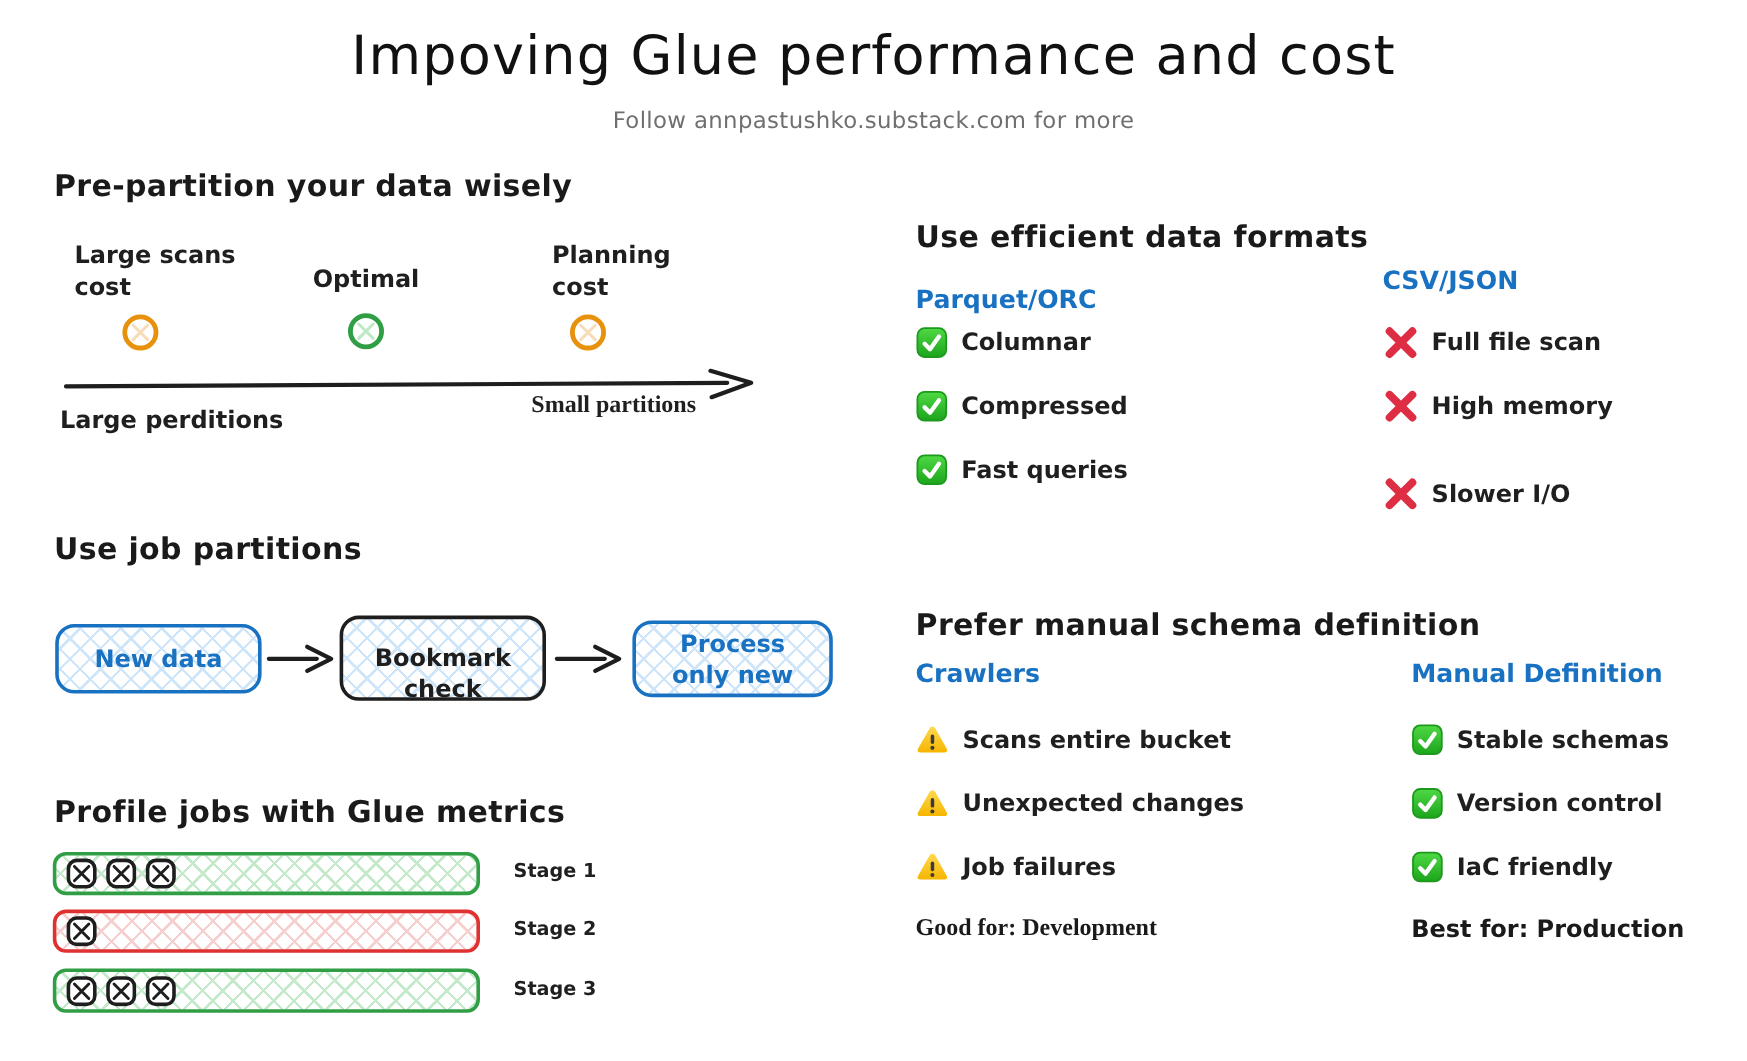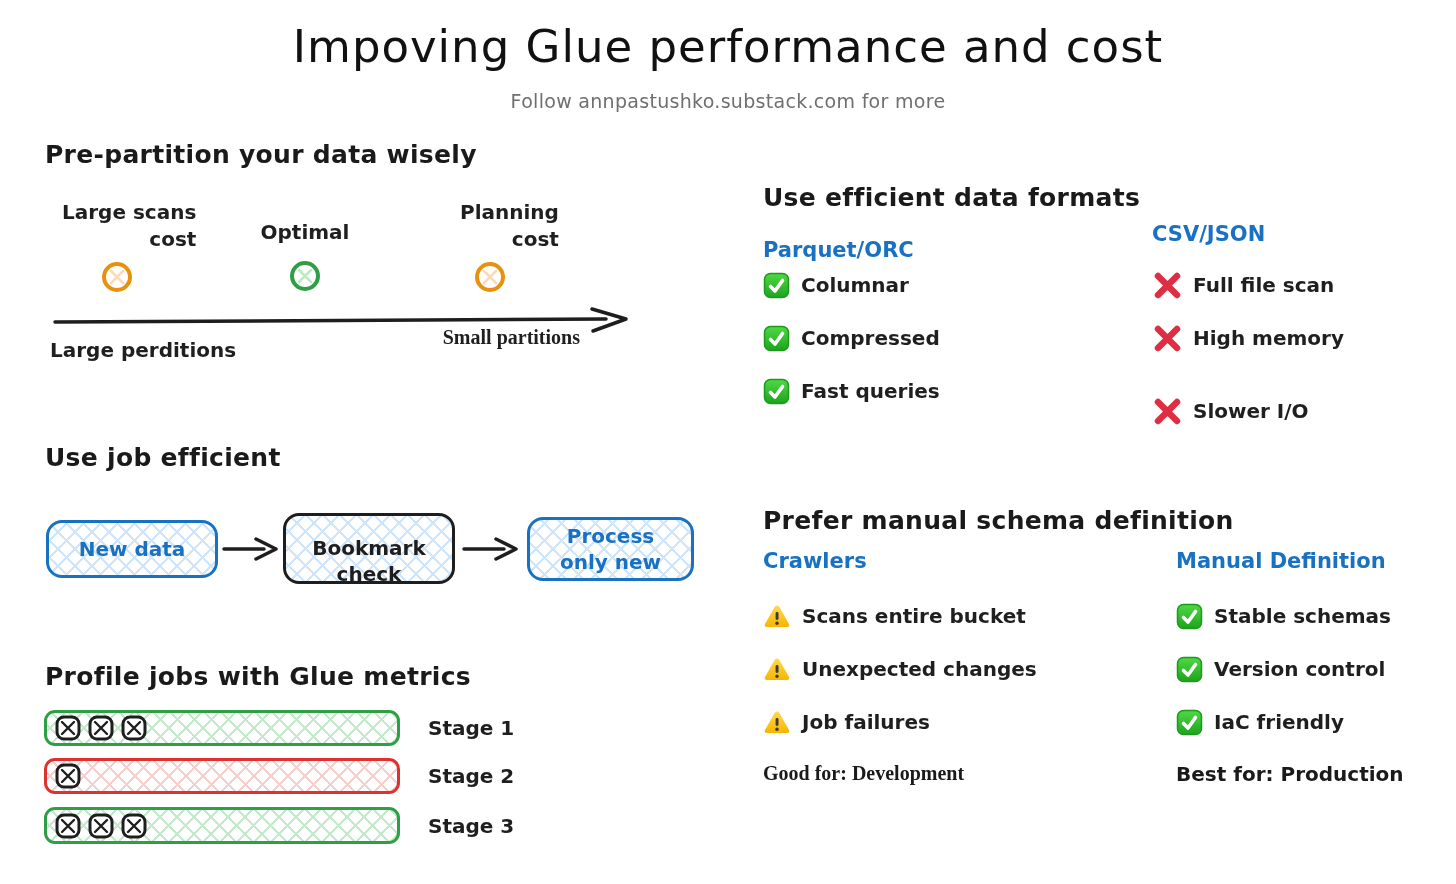--- a/index.html
+++ b/index.html
@@ -4,21 +4,21 @@
 <style>
   * { margin: 0; padding: 0; box-sizing: border-box; }
   html, body { background: #ffffff; }
   body { font-family: "DejaVu Sans", "Liberation Sans", sans-serif; color: #1e1e1e; }
   .canvas {
     position: relative;
     width: 1456px; height: 884px;
     background: #ffffff;
     overflow: hidden;
   }
-  .abs { position: absolute; text-align: right; }
+  .abs { position: absolute; }
 
   
   .page-title {
     left: 0; right: 0; top: 20px;
     text-align: center;
     font-size: 45px; font-weight: 400;
     letter-spacing: 1px;
     color: #111111;
   }
   .page-subtitle {
@@ -79,21 +79,21 @@
       repeating-linear-gradient(45deg,  #c4e9cb 0 2px, transparent 2px 12px),
       repeating-linear-gradient(135deg, #c4e9cb 0 2px, transparent 2px 12px);
   }
   .stage-bar.bad {
     border: 3px solid #e03131;
     background-image:
       repeating-linear-gradient(45deg,  #f6cfcf 0 2px, transparent 2px 12px),
       repeating-linear-gradient(135deg, #f6cfcf 0 2px, transparent 2px 12px);
   }
   .stage-label {
-    font-size: 20px; font-weight: 600; color: #1f1f1f;
+    font-size: 16px; font-weight: 600; color: #1f1f1f;
     white-space: nowrap;
   }
 
   
   .icon-row {
     display: flex; align-items: center; gap: 11px;
     height: 30px;
   }
   .icon-row .row-text {
     font-size: 20px; font-weight: 600; color: #1f1f1f;
@@ -155,21 +155,21 @@
 
   <span class="abs icon-wrap" style="left:50px; top:304px;">
     <svg width="585" height="32" viewBox="0 0 585 32">
       <path d="M5 18 L556 15" stroke="#1e1e1e" stroke-width="3.5" stroke-linecap="round" fill="none"></path>
       <path d="M542 5 L576 15 L543 27" stroke="#1e1e1e" stroke-width="3.5" stroke-linecap="round" stroke-linejoin="round" fill="none"></path>
     </svg>
   </span>
   <div class="abs axis-label" style="left:420px; top:326px; width:160px; text-align:right;font-family:Liberation Serif, serif;">Small partitions</div>
   <div class="abs axis-label" style="left:50px; top:338px;">Large perditions</div>
 
-  <div class="abs section-heading" style="left:45px; top:443px;">Use job efficient</div>
+  <div class="abs section-heading" style="left:45px; top:443px;">Use job partitions</div>
 
   <div class="abs flow-box blue" style="left:46px; top:520px; width:172px; height:58px;">
     <span style="width:140px;">New data</span>
   </div>
   <span class="abs icon-wrap" style="left:222px; top:536px;">
     <svg width="60" height="26" viewBox="0 0 60 26">
       <path d="M2 13 L42 13" stroke="#1e1e1e" stroke-width="3.5" stroke-linecap="round" fill="none"></path>
       <path d="M34 3 L54 13 L34 23" stroke="#1e1e1e" stroke-width="3.5" stroke-linecap="round" stroke-linejoin="round" fill="none"></path>
     </svg>
   </span>

